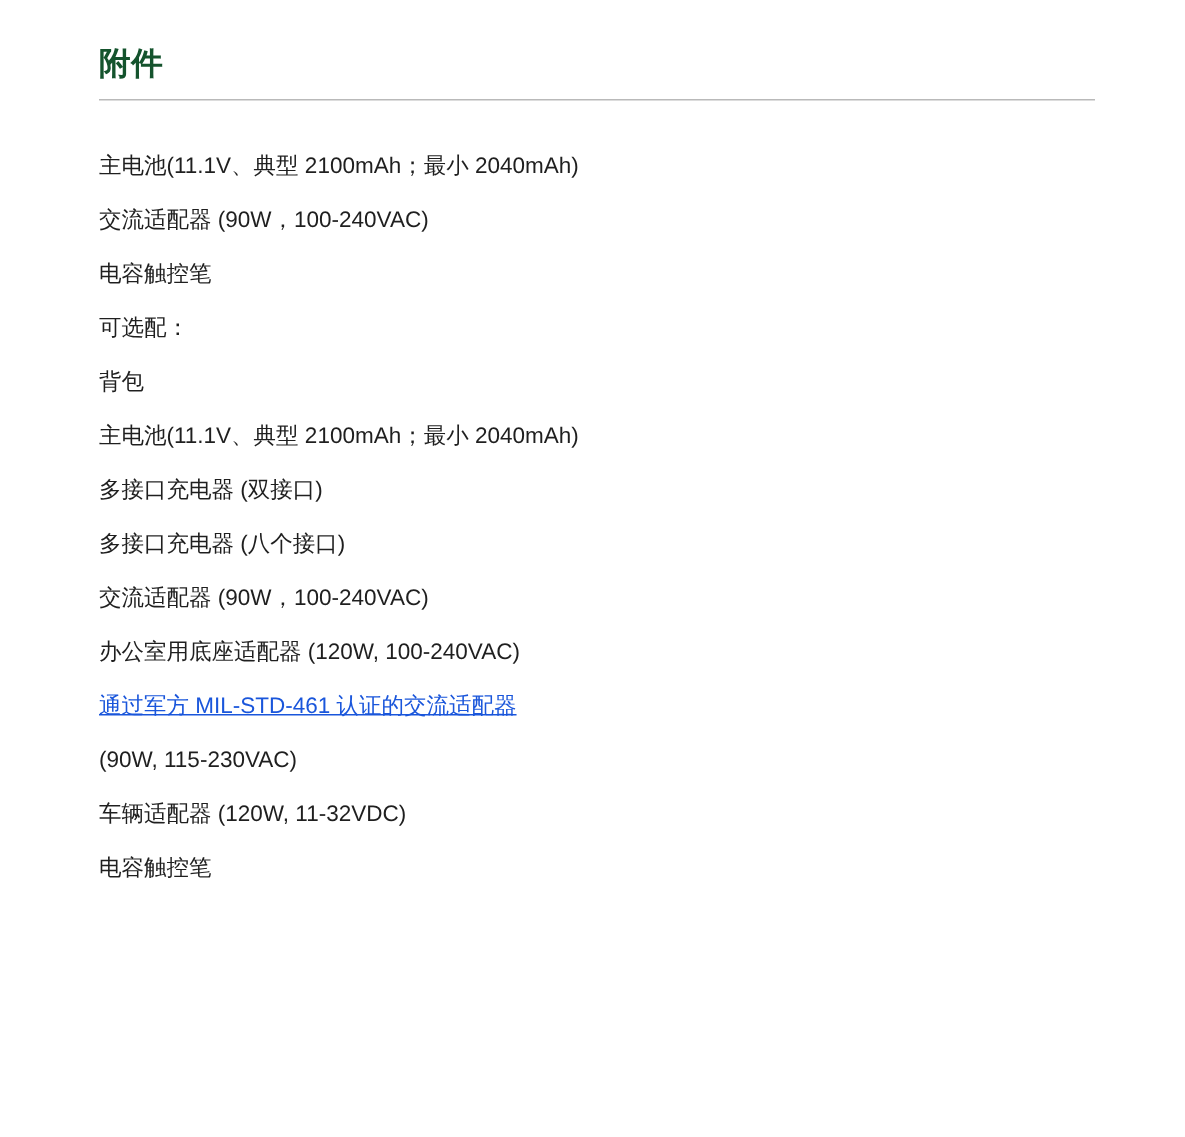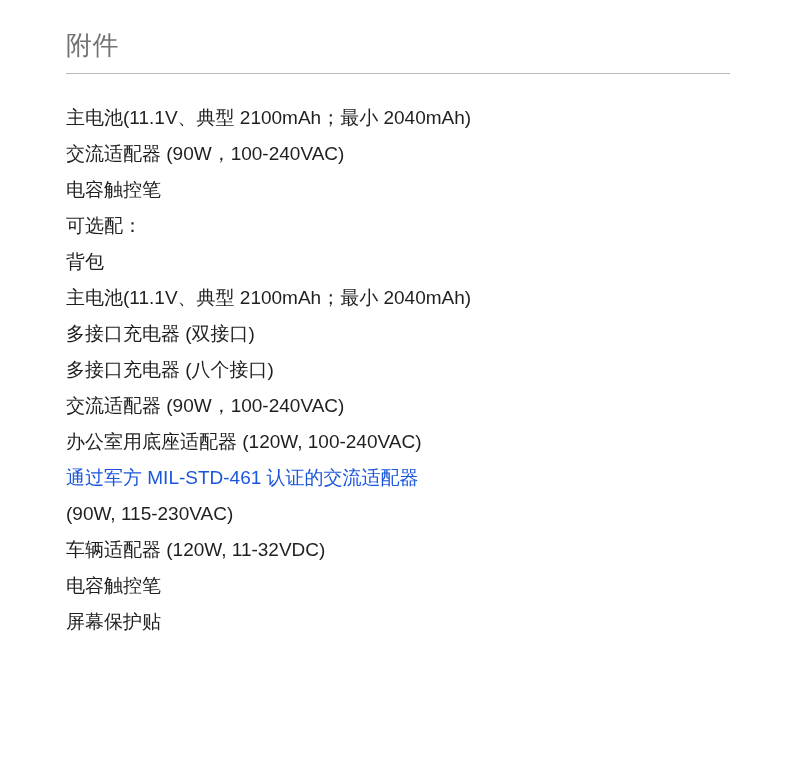--- a/index.html
+++ b/index.html
@@ -12,45 +12,46 @@
     height: 758px;
     font-family: "Liberation Sans", "DejaVu Sans", sans-serif;
     color: #1a1a1a;
     overflow: hidden;
   }
   .page {
     padding: 20px 60px 0 66px;
     box-sizing: border-box;
   }
   .section-title {
-    font-size: 26px;
-    font-weight: normal;
-    color: #737373;
+    font-size: 21px;
+    font-weight: bold;
+    color: #14532d;
     letter-spacing: 0.5px;
     margin: 8px 0 10px 0;
   }
   .divider {
     border: none;
     border-top: 1px solid #b9b9b9;
     margin: 0 0 26px 0;
     width: 100%;
   }
   .spec-list {
     list-style: none;
     margin: 0;
     padding: 0;
   }
   .spec-list li {
-    font-size: 19px;
+    font-size: 15px;
     line-height: 36px;
     color: #1f1f1f;
     white-space: pre-wrap;
   }
   .spec-list li.link {
     color: #1a56db;
+    text-decoration: underline;
   }
 </style>
 </head>
 <body>
 
 <div class="page">
 
   <h2 class="section-title">附件</h2>
   <hr class="divider">
 
@@ -62,16 +63,15 @@
     <li>背包</li>
     <li>主电池(11.1V、典型 2100mAh；最小 2040mAh)</li>
     <li>多接口充电器 (双接口)</li>
     <li>多接口充电器 (八个接口)</li>
     <li>交流适配器 (90W，100-240VAC)</li>
     <li>办公室用底座适配器 (120W, 100-240VAC)</li>
     <li class="link">通过军方 MIL-STD-461 认证的交流适配器</li>
     <li>(90W, 115-230VAC)</li>
     <li>车辆适配器 (120W, 11-32VDC)</li>
     <li>电容触控笔</li>
-    <li>屏幕保护贴</li>
   </ul>
 
 </div>
 
 </body></html>

